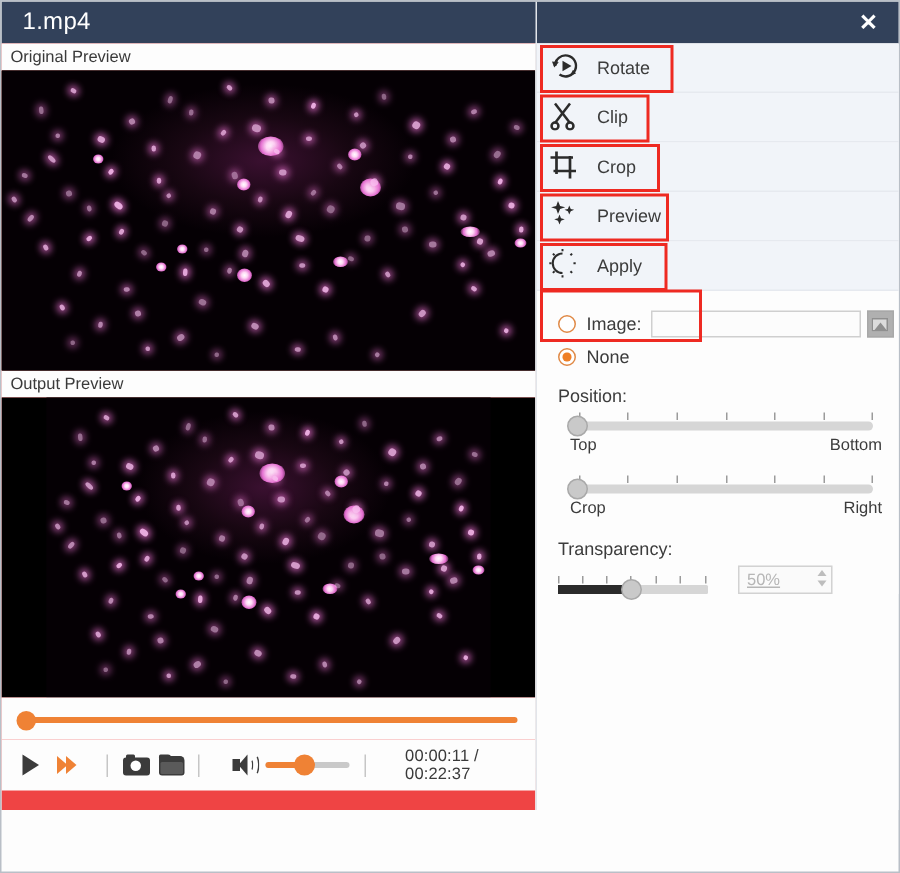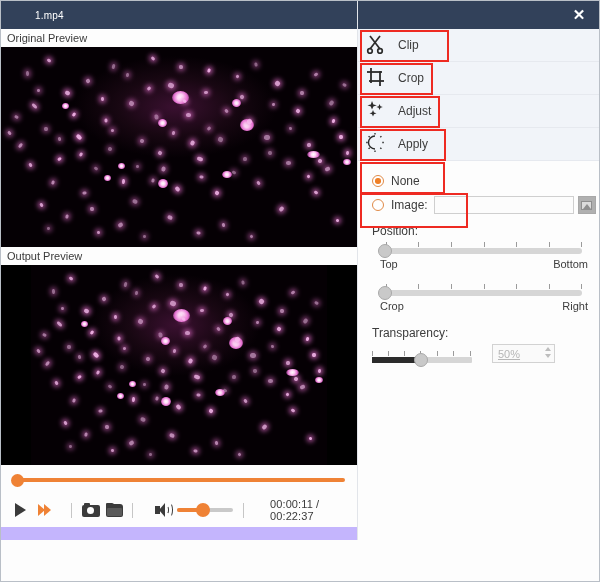--- a/index.html
+++ b/index.html
@@ -19,38 +19,37 @@
 
   
   .titlebar {
     position: absolute; left: 0; top: 0;
     width: 600px; height: 28px;
     background: #32415a;
     display: flex; align-items: center;
   }
   .title-text {
     color: #ffffff;
-    font-size: 10px;
+    font-size: 16px;
     padding-left: 14px;
     letter-spacing: .2px;
-    margin-left: 20px;
   }
   .close-btn {
     position: absolute; right: 0; top: 0;
     width: 44px; height: 28px;
     display: flex; align-items: center; justify-content: center;
     color: #fff; font-size: 15px; font-weight: bold;
     cursor: pointer;
   }
 
   
   .left-col {
     position: absolute; left: 0; top: 28px;
     width: 356px; height: 511px;
-    background: #c4b5fd;
+    background: #ef4444;
   }
   .preview-label {
     height: 18px;
     font-size: 11px; color: #3a3a3a;
     padding-left: 6px;
     display: flex; align-items: center;
     background: #fdfdfd;
   }
   .video-wrap {
     position: relative;
@@ -623,20 +622,32 @@
       <div class="time-text">00:00:11 / 00:22:37</div>
     </div>
   </div>
 
   <div class="vsep"></div>
 
   <div class="right-panel">
 
     <div class="menu">
 
+      <div class="menu-row">
+        <div class="menu-icon">
+          <svg width="22" height="20" viewBox="0 0 22 20">
+            <path d="M4 10 a7 7 0 1 1 3 5.7" fill="none" stroke="#2b2b2b" stroke-width="1.6"></path>
+            <path d="M4 10 a7 7 0 0 1 1.3 -4" fill="none" stroke="#2b2b2b" stroke-width="1.6"></path>
+            <polygon points="2,7 6.5,7.5 3.5,11" fill="#2b2b2b"></polygon>
+            <polygon points="18,15 14,16.5 16,12.5" fill="#2b2b2b"></polygon>
+            <polygon points="9,6.5 15,10 9,13.5" fill="#2b2b2b"></polygon>
+          </svg>
+        </div>
+        <div class="menu-label">Rotate</div>
+      </div>
 
       <div class="menu-row">
         <div class="menu-icon">
           <svg width="22" height="20" viewBox="0 0 22 20">
             <line x1="4" y1="2" x2="14" y2="15" stroke="#2b2b2b" stroke-width="1.7"></line>
             <line x1="14" y1="2" x2="4" y2="15" stroke="#2b2b2b" stroke-width="1.7"></line>
             <circle cx="4" cy="17" r="2.3" fill="none" stroke="#2b2b2b" stroke-width="1.7"></circle>
             <circle cx="14" cy="17" r="2.3" fill="none" stroke="#2b2b2b" stroke-width="1.7"></circle>
           </svg>
         </div>
@@ -656,21 +667,21 @@
       </div>
 
       <div class="menu-row">
         <div class="menu-icon">
           <svg width="22" height="20" viewBox="0 0 22 20">
             <polygon points="6,1 7.4,4.4 10.8,5.2 7.4,6.4 6,9.6 4.8,6.4 1.4,5.2 4.8,4.4" fill="#2b2b2b"></polygon>
             <polygon points="13.5,4 14.5,6.3 16.8,6.9 14.5,7.8 13.5,10 12.6,7.8 10.3,6.9 12.6,6.3" fill="#2b2b2b"></polygon>
             <polygon points="7,10 8,12.5 10.5,13.2 8,14.2 7,16.6 6,14.2 3.5,13.2 6,12.5" fill="#2b2b2b"></polygon>
           </svg>
         </div>
-        <div class="menu-label">Adjust</div>
+        <div class="menu-label">Preview</div>
       </div>
 
       <div class="menu-row">
         <div class="menu-icon">
           <svg width="22" height="20" viewBox="0 0 22 20">
             <path d="M9 3 a6.5 6.5 0 0 1 0 13 a6.5 6.5 0 0 0 0 -13 z" fill="#2b2b2b"></path>
             <path d="M9 3 a6.5 6.5 0 0 0 0 13" fill="none" stroke="#2b2b2b" stroke-width="1.4"></path>
             <g stroke="#2b2b2b" stroke-width="1.3">
               <line x1="9" y1="0" x2="9" y2="1.5"></line>
               <line x1="9" y1="17.5" x2="9" y2="19"></line>
@@ -683,32 +694,32 @@
             </g>
           </svg>
         </div>
         <div class="menu-label">Apply</div>
       </div>
 
     </div>
 
     <div class="wm-opts">
 
-      <div class="opt-row">
-        <div class="radio on"></div>
-        <div class="opt-label">None</div>
-      </div>
-
       <div class="opt-row" style="margin-top:2px;">
         <div class="radio"></div>
         <div class="opt-label">Image:</div>
         <input class="field" style="width: 140px; margin-left: 6px;" disabled="" placeholder="">
         <div class="sq-btn pic">
           <div class="pic-glyph"></div>
         </div>
+      </div>
+
+      <div class="opt-row">
+        <div class="radio on"></div>
+        <div class="opt-label">None</div>
       </div>
 
 
       <div class="section-label">Position:</div>
 
       <div class="slider-block">
         <div class="ticks">
           <i style="left:0"></i>
             <i style="left:32px"></i>
             <i style="left:65px"></i>

